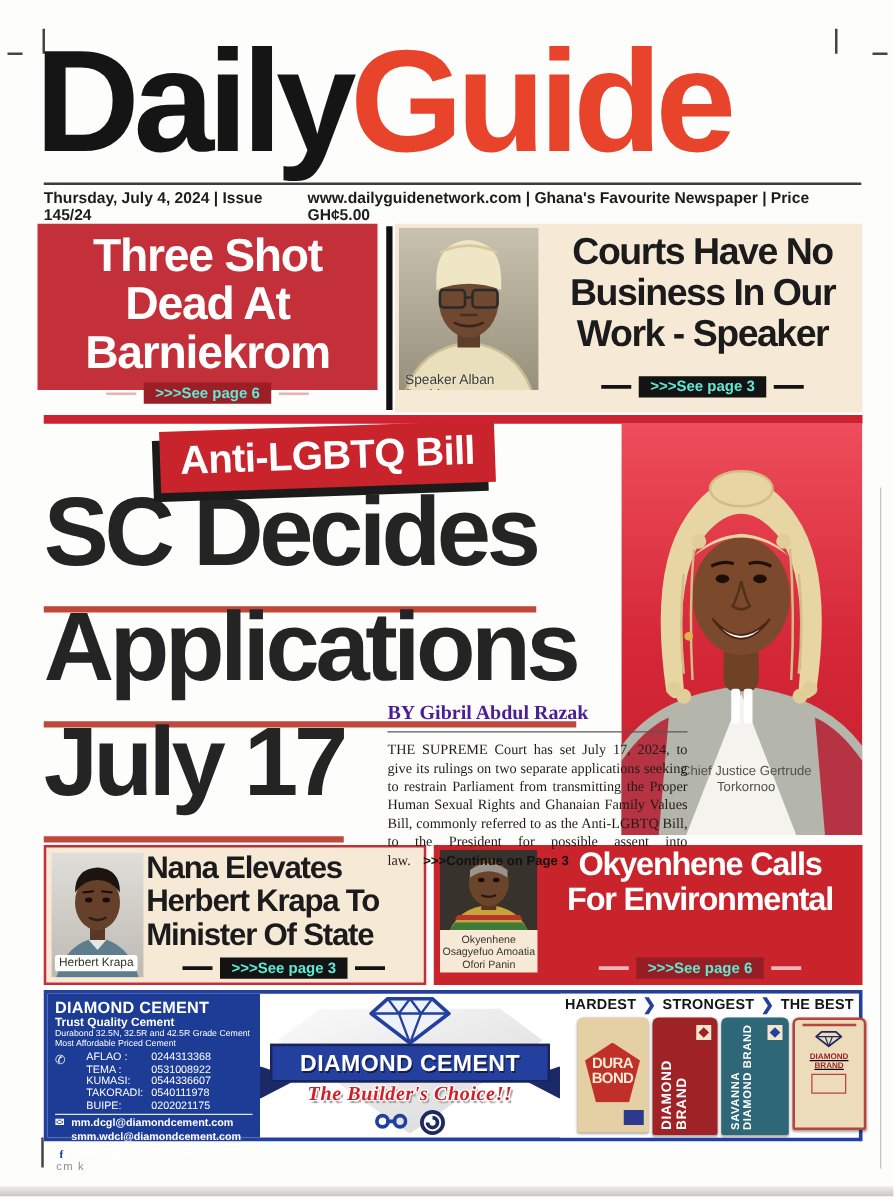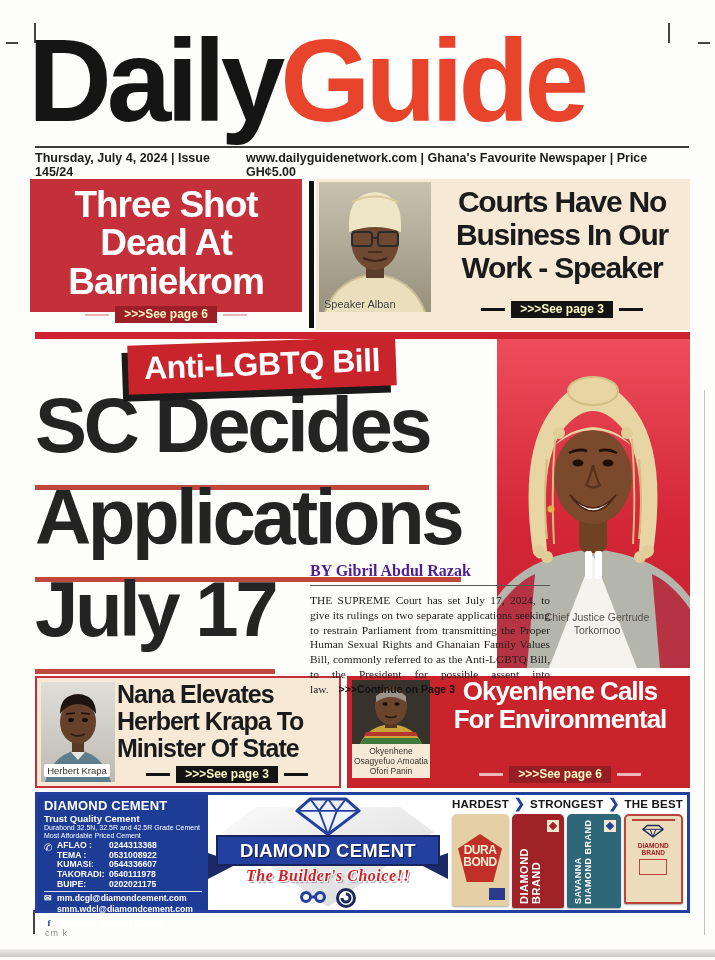--- a/index.html
+++ b/index.html
@@ -17,21 +17,21 @@
             letter-spacing:-5px;line-height:.95;z-index:5;white-space:nowrap;}
   .mast-black{color:#151515;}
   .mast-red{color:#e8432b;}
   .date-row{position:absolute;left:35px;right:26px;top:146px;border-top:2px solid #3d3d3d;
             padding-top:3px;display:flex;justify-content:space-between;
             font-size:12.5px;font-weight:bold;color:#1c1c1c;z-index:2;}
 
   
   .badge{display:flex;align-items:center;justify-content:center;gap:6px;}
   .badge-line{width:24px;height:2.5px;}
-  .badge-box{padding:1px 9px 2px;font-size:12px;font-weight:bold;color:#fef9c3;white-space:nowrap;}
+  .badge-box{padding:1px 9px 2px;font-size:12px;font-weight:bold;color:#5eead4;white-space:nowrap;}
 
   
   .story-tl{position:absolute;left:30px;top:179px;width:272px;height:133px;background:#c43039;}
   .story-tl .hl{margin-top:7px;text-align:center;color:#fff;font-weight:bold;
                 font-size:37px;line-height:1.04;letter-spacing:-1px;}
   .story-tl .badge{margin-top:5px;}
   .tl-box{background:#9c1f27;}
   .tl-line{background:#e7b3b6;}
 
   .vdivider{position:absolute;left:309px;top:181px;width:5px;height:147px;background:#101010;}
@@ -90,21 +90,21 @@
   
   .ad{position:absolute;left:35px;top:792px;width:655px;height:121px;background:#fff;
       border:3px solid #24409e;box-sizing:border-box;}
   .ad-left{position:absolute;left:0;top:0;width:170px;height:115px;background:#1d3c96;
            color:#fff;padding:3px 6px;box-sizing:border-box;}
   .ad-company{font-size:13px;font-weight:bold;letter-spacing:.2px;}
   .ad-tagline{font-size:9.5px;font-weight:bold;}
   .ad-small{font-size:7px;line-height:1.15;}
   .ad-phones{margin-top:1px;position:relative;padding-left:13px;}
   .phone-icon{position:absolute;left:0;top:1px;font-size:10px;}
-  .ph-row{display:flex;font-size:8.6px;font-weight:bold;line-height:1.12;}
+  .ph-row{display:flex;font-size:8.6px;font-weight:normal;line-height:1.12;margin-left:12px;}
   .ph-city{width:52px;}
   .ad-sep{border-top:1px solid rgba(255,255,255,.85);margin:1.5px 0;}
   .em-row{position:relative;padding-left:13px;font-size:8.6px;font-weight:bold;line-height:1.2;}
   .email-icon{position:absolute;left:0;top:0;font-size:9px;}
   .fb-row{display:flex;align-items:center;gap:4px;font-size:9px;font-weight:bold;}
   .fb-icon{display:inline-flex;align-items:center;justify-content:center;width:10px;height:10px;
            background:#fff;color:#1d3c96;font-family:"Liberation Serif",serif;
            font-weight:bold;font-size:9px;border-radius:1px;}
 
   .ad-mid{position:absolute;left:170px;top:0;width:240px;height:115px;overflow:hidden;}
@@ -122,21 +122,21 @@
           font-family:"Liberation Serif",serif;font-style:italic;font-weight:bold;font-size:16px;
           color:#d01f26;letter-spacing:.5px;
           text-shadow:1px 1px 0 #fff,-1px -1px 0 #fff,1px -1px 0 #fff,-1px 1px 0 #fff,2px 2px 1px #999;}
   .mid-logos{position:absolute;left:0;top:93px;width:100%;display:flex;justify-content:center;
              gap:10px;z-index:2;}
 
   .ad-right{position:absolute;left:410px;top:0;width:239px;height:115px;background:#fff;}
   .quality{display:flex;align-items:center;justify-content:center;gap:5px;margin-top:2px;
            font-size:11.5px;font-weight:bold;color:#141414;letter-spacing:.2px;}
   .chev{color:#24409e;font-size:13px;font-weight:bold;line-height:1;}
-  .bags{position:absolute;left:4px;top:19px;width:231px;height:94px;display:flex;gap:3px;}
+  .bags{position:absolute;left:14px;top:19px;width:231px;height:94px;display:flex;gap:3px;text-decoration:underline;}
   .bag{position:relative;border-radius:5px 5px 2px 2px;box-shadow:0 1px 2px rgba(0,0,0,.35);overflow:hidden;}
   .bag1{width:58px;height:92px;background:#e5d0a5;}
   .bag1-shape{position:absolute;left:6px;top:20px;width:44px;height:48px;background:#c03028;
               clip-path:polygon(50% 0,100% 30%,80% 100%,20% 100%,0 30%);}
   .bag1-label{position:absolute;left:6px;top:30px;width:44px;text-align:center;color:#f7ecd4;
               font-weight:bold;font-size:12px;line-height:1;letter-spacing:-.5px;}
   .bag1-tag{position:absolute;right:4px;bottom:6px;width:16px;height:12px;background:#2b3a8c;}
   .bagv{color:#fff;font-weight:bold;writing-mode:vertical-rl;transform:rotate(180deg);
         position:absolute;left:6px;top:4px;height:86px;letter-spacing:.5px;}
   .bag2{width:52px;height:94px;background:#9e2226;}

